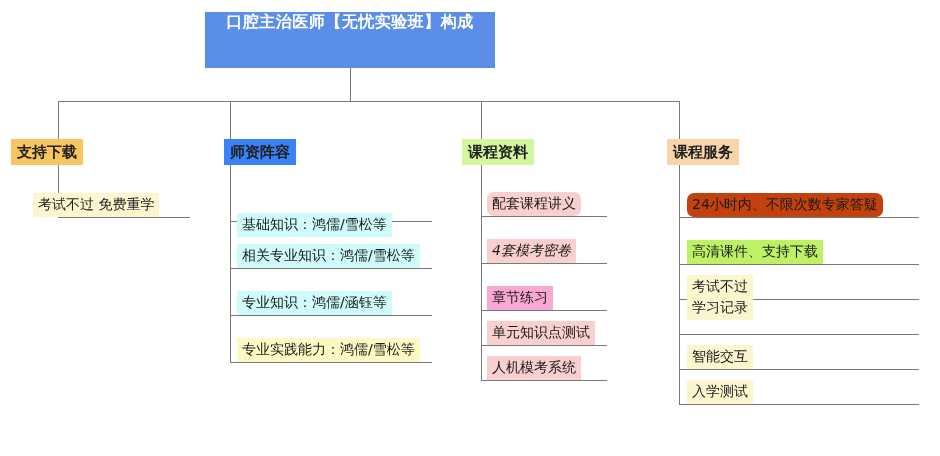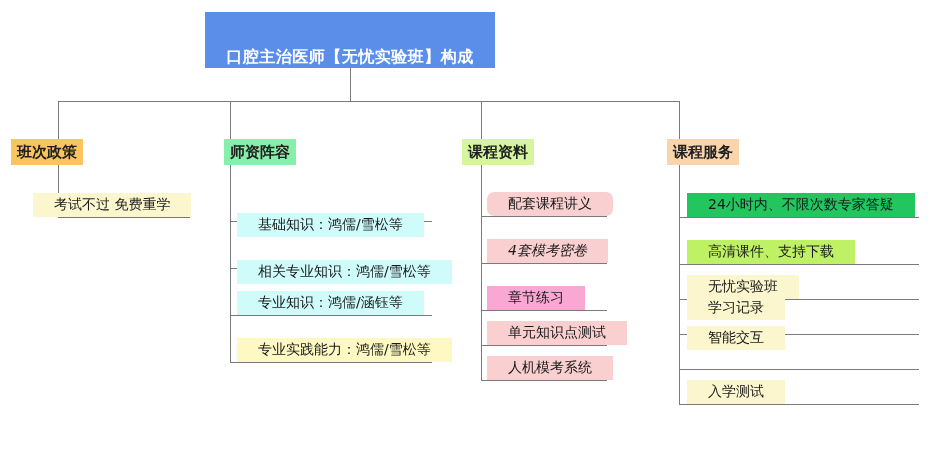--- a/index.html
+++ b/index.html
@@ -31,21 +31,21 @@
 
   
   .root-node {
     position: absolute;
     left: 205px;
     top: 12px;
     width: 290px;
     height: 56px;
     background: #5b8ee8;
     display: flex;
-    align-items: flex-end;
+    align-items: flex-start;
     justify-content: center;
     box-sizing: border-box;
   }
   .root-label {
     color: #ffffff;
     font-size: 16px;
     font-weight: bold;
     letter-spacing: 0.5px;
     white-space: nowrap;
   }
@@ -63,21 +63,21 @@
     color: #202020;
     white-space: nowrap;
   }
 
   
   .leaf {
     position: absolute;
     height: 24px;
     display: flex;
     align-items: center;
-    padding: 0 21px;
+    padding: 0 5px;
     box-sizing: border-box;
     font-size: 14px;
     color: #1a1a1a;
     white-space: nowrap;
   }
 </style>
 </head>
 <body>
 
 <div id="diagram">
@@ -110,32 +110,32 @@
       <div class="line h" style="background: rgb(122, 122, 122); left: 679px; top: 217px; width: 240px;"></div>
       <div class="line h" style="background: rgb(122, 122, 122); left: 679px; top: 264px; width: 240px;"></div>
       <div class="line h" style="background: rgb(122, 122, 122); left: 679px; top: 299px; width: 240px;"></div>
       <div class="line h" style="background: rgb(122, 122, 122); left: 679px; top: 334px; width: 240px;"></div>
       <div class="line h" style="background: rgb(122, 122, 122); left: 679px; top: 369px; width: 240px;"></div>
       <div class="line h" style="background: rgb(122, 122, 122); left: 679px; top: 404px; width: 240px;"></div>
     </div>
 
   <div id="branches">
       <div class="branch-header" style="left: 11px; top: 139px; background: rgb(248, 197, 94);">
-        <span>班次政策</span>
+        <span>支持下载</span>
       </div>
       <div class="leaf" style="left: 33px; top: 193px; background: rgb(251, 246, 205);">
         <span>考试不过 免费重学</span>
       </div>
-      <div class="branch-header" style="left: 224px; top: 139px; background: #86efac;">
+      <div class="branch-header" style="left: 224px; top: 139px; background: #3b82f6;">
         <span>师资阵容</span>
       </div>
       <div class="leaf" style="left: 237px; top: 197px; background: rgb(207, 251, 251); margin-top: 16px;">
         <span>基础知识：鸿儒/雪松等</span>
       </div>
-      <div class="leaf" style="left: 237px; top: 244px; background: rgb(207, 251, 251); margin-top: 16px;">
+      <div class="leaf" style="left: 237px; top: 244px; background: rgb(207, 251, 251);">
         <span>相关专业知识：鸿儒/雪松等</span>
       </div>
       <div class="leaf" style="left: 237px; top: 291px; background: rgb(207, 251, 251);">
         <span>专业知识：鸿儒/涵钰等</span>
       </div>
       <div class="leaf" style="left: 237px; top: 338px; background: #fef9c3;">
         <span>专业实践能力：鸿儒/雪松等</span>
       </div>
       <div class="branch-header" style="left: 462px; top: 139px; background: rgb(213, 245, 159);">
         <span>课程资料</span>
@@ -151,33 +151,33 @@
       </div>
       <div class="leaf" style="left: 487px; top: 321px; background: rgb(249, 207, 207);">
         <span>单元知识点测试</span>
       </div>
       <div class="leaf" style="left: 487px; top: 356px; background: rgb(249, 207, 207);">
         <span>人机模考系统</span>
       </div>
       <div class="branch-header" style="left: 667px; top: 139px; background: rgb(250, 213, 172); justify-content: flex-end;">
         <span>课程服务</span>
       </div>
-      <div class="leaf" style="left: 687px; top: 193px; background: #22c55e;">
+      <div class="leaf" style="left: 687px; top: 193px; background: #c2410c; border-radius: 7px;">
         <span>24小时内、不限次数专家答疑</span>
       </div>
       <div class="leaf" style="left: 687px; top: 240px; background: #bef264;">
         <span>高清课件、支持下载</span>
       </div>
       <div class="leaf" style="left: 687px; top: 275px; background: rgb(251, 246, 205);">
-        <span>无忧实验班</span>
+        <span>考试不过</span>
       </div>
       <div class="leaf" style="left: 687px; top: 296px; background: rgb(251, 246, 205);">
         <span>学习记录</span>
       </div>
-      <div class="leaf" style="left: 687px; top: 326px; background: rgb(251, 246, 205);">
+      <div class="leaf" style="left: 687px; top: 345px; background: rgb(251, 246, 205);">
         <span>智能交互</span>
       </div>
       <div class="leaf" style="left: 687px; top: 380px; background: rgb(251, 246, 205);">
         <span>入学测试</span>
       </div>
     </div>
 
 </div>
 
 </body></html>

